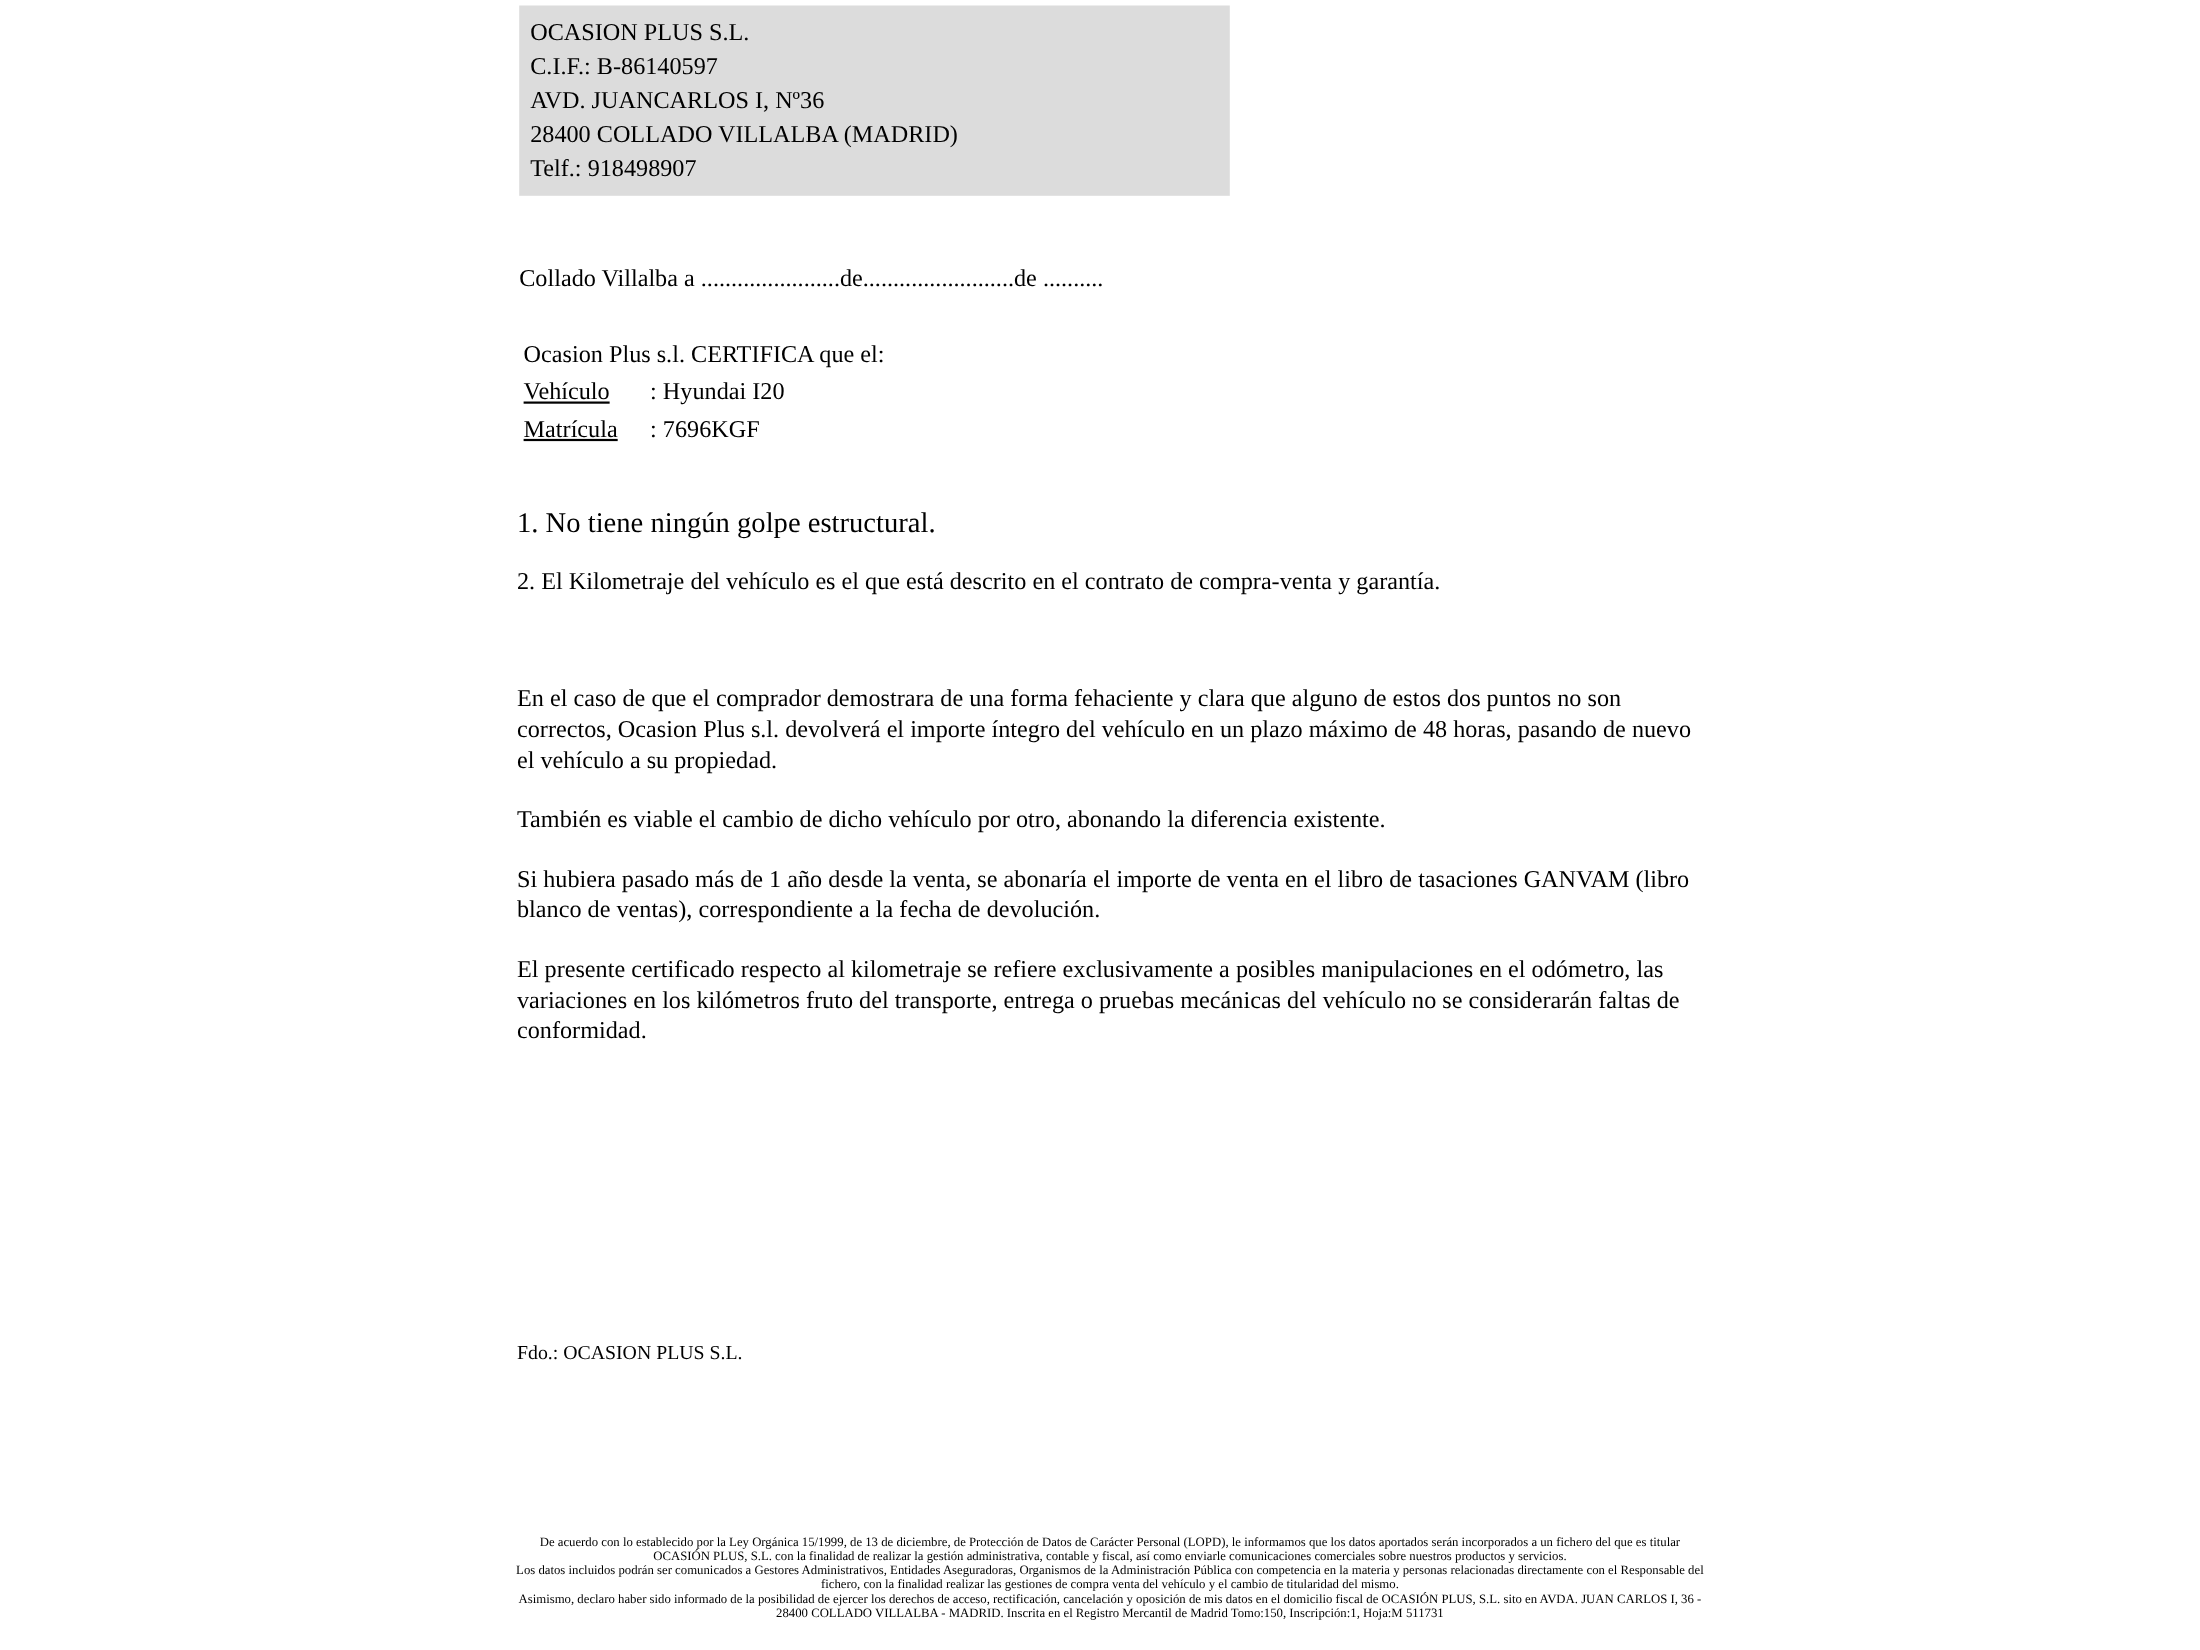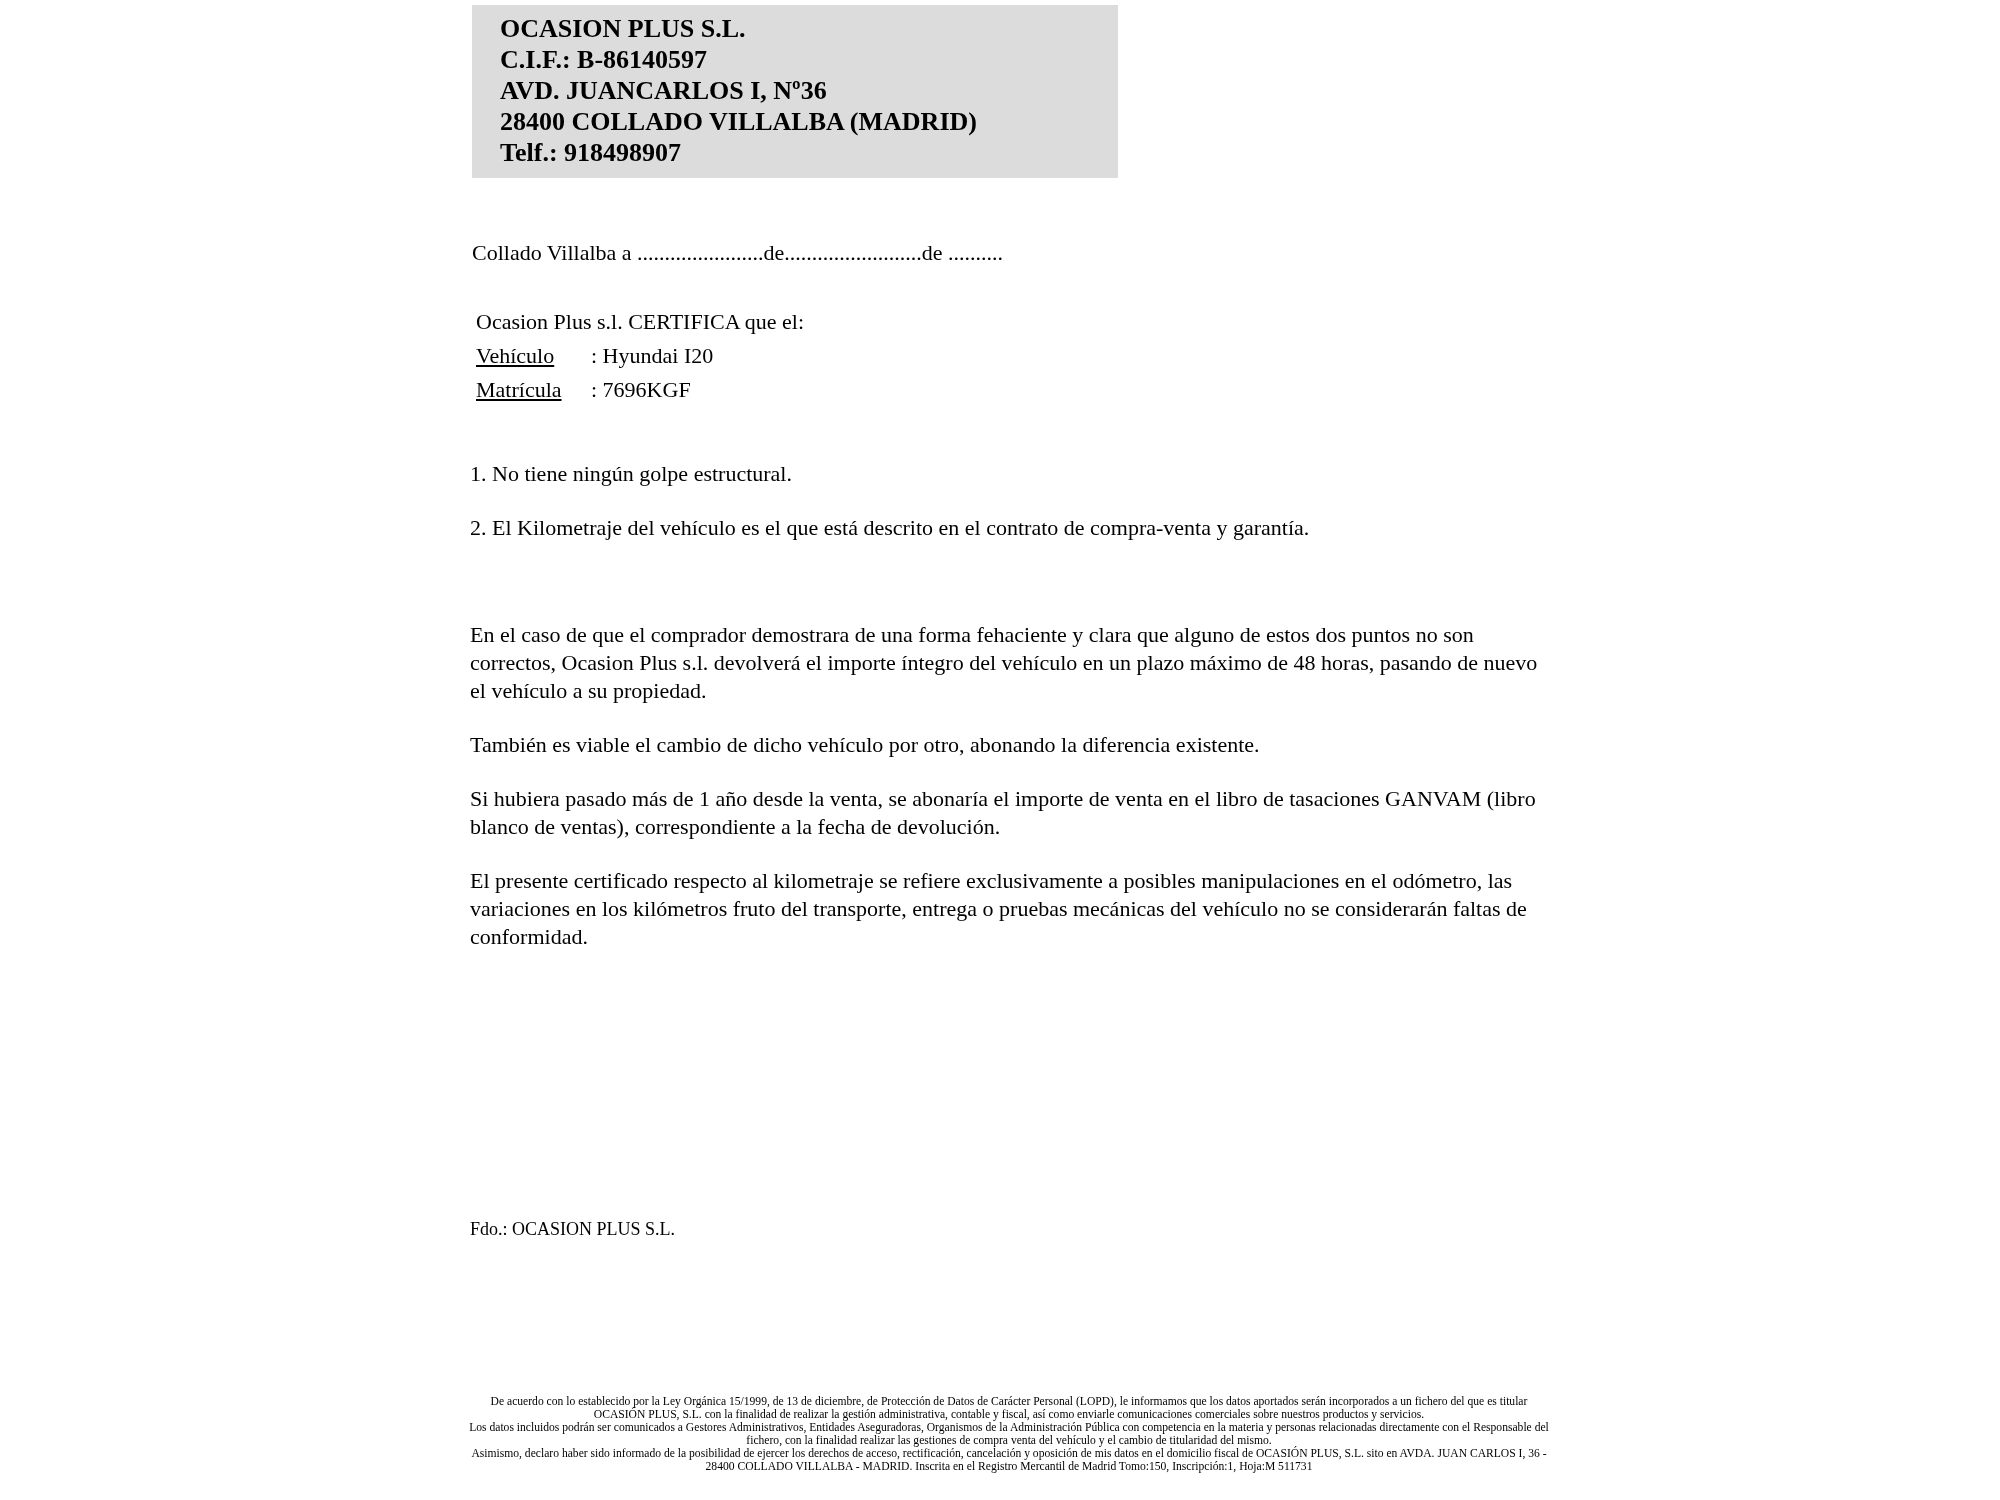--- a/index.html
+++ b/index.html
@@ -15,25 +15,24 @@
   .page { position: absolute; inset: 0; background: #ffffff; }
 
   .header-box {
     position: absolute;
     left: 472px; top: 5px;
     width: 646px;
     background: #dcdcdc;
     padding: 8px 10px 10px 10px;
   }
   .header-box .hline {
-    font-weight: bold;
-    font-size: 26px;
+    font-weight: normal;
+    font-size: 22px;
     line-height: 31px;
     white-space: nowrap;
-    margin-left: 18px;
   }
 
   .date-line {
     position: absolute;
     left: 472px; top: 240px;
     width: 1070px;
     font-size: 22px;
     text-align: left;
     white-space: nowrap;
   }
@@ -49,21 +48,21 @@
     display: inline-block;
     width: 115px;
   }
   .cert-label span { text-decoration: underline; }
   .cert-value { white-space: nowrap; }
 
   .point-1 {
     position: absolute;
     left: 470px; top: 461px;
     width: 1250px;
-    font-size: 22px;
+    font-size: 26px;
   }
   .point-2 {
     position: absolute;
     left: 470px; top: 515px;
     width: 1250px;
     font-size: 22px;
   }
 
   .paragraphs {
     position: absolute;

